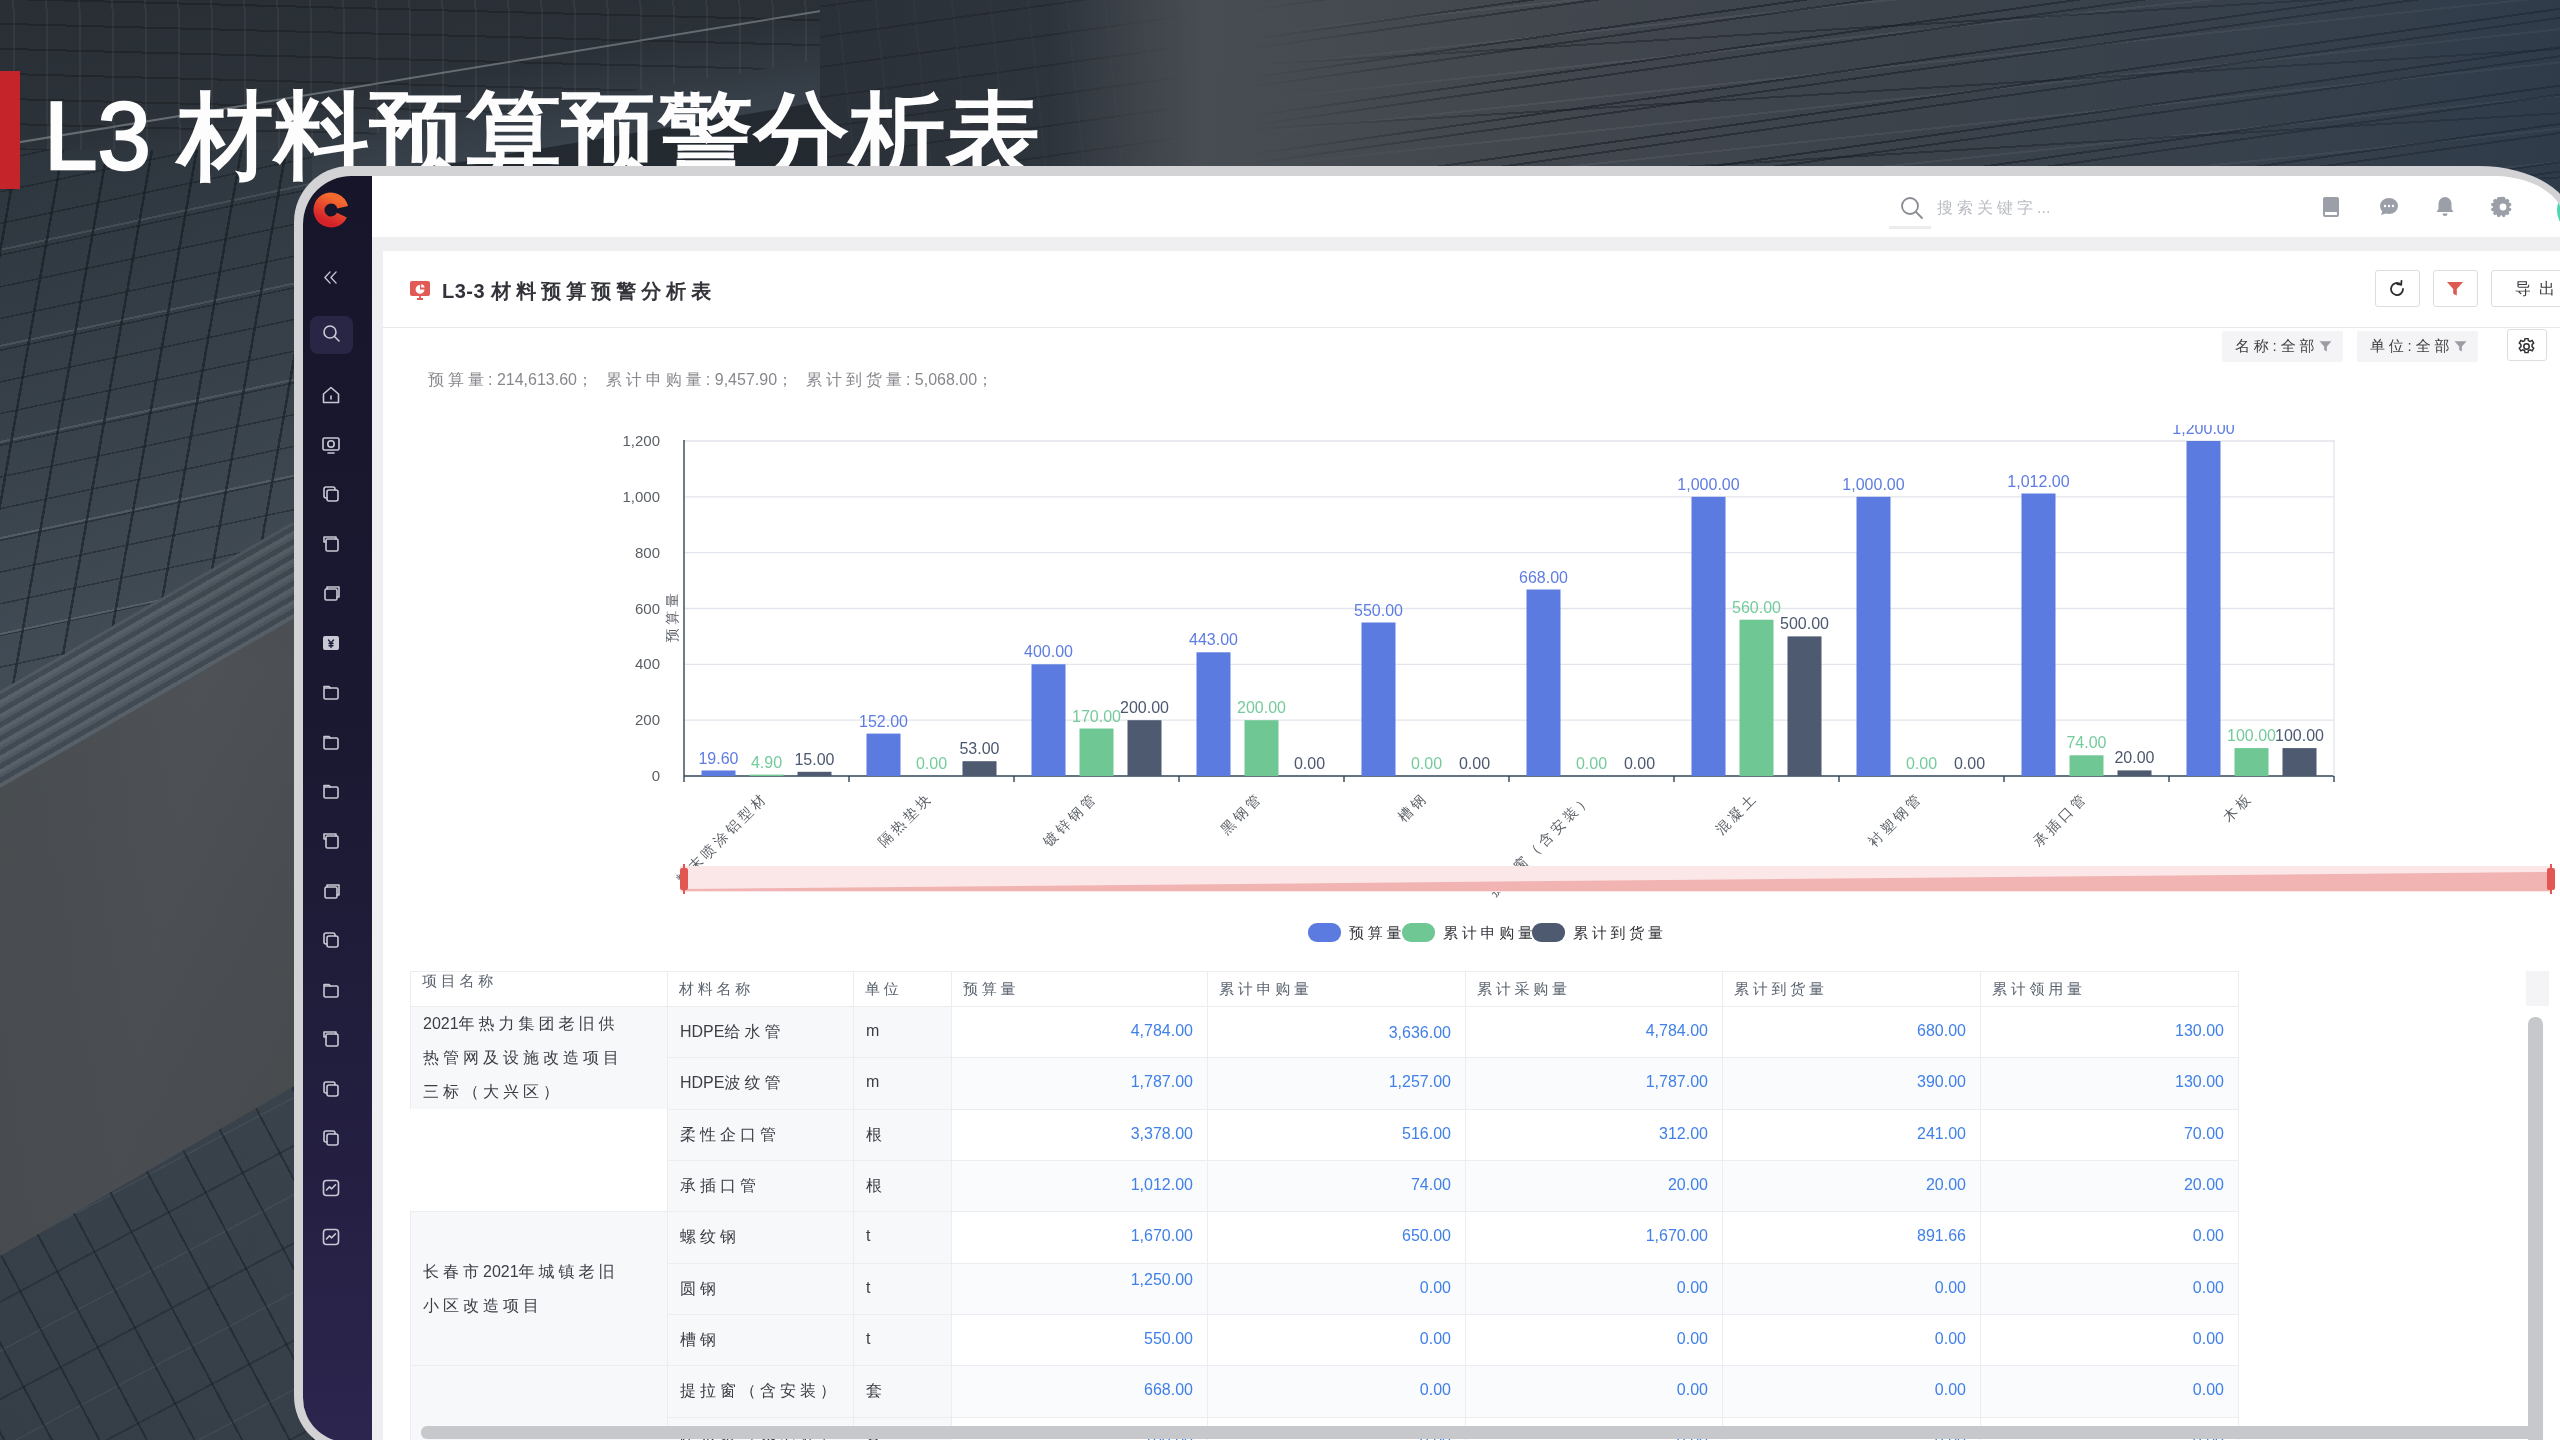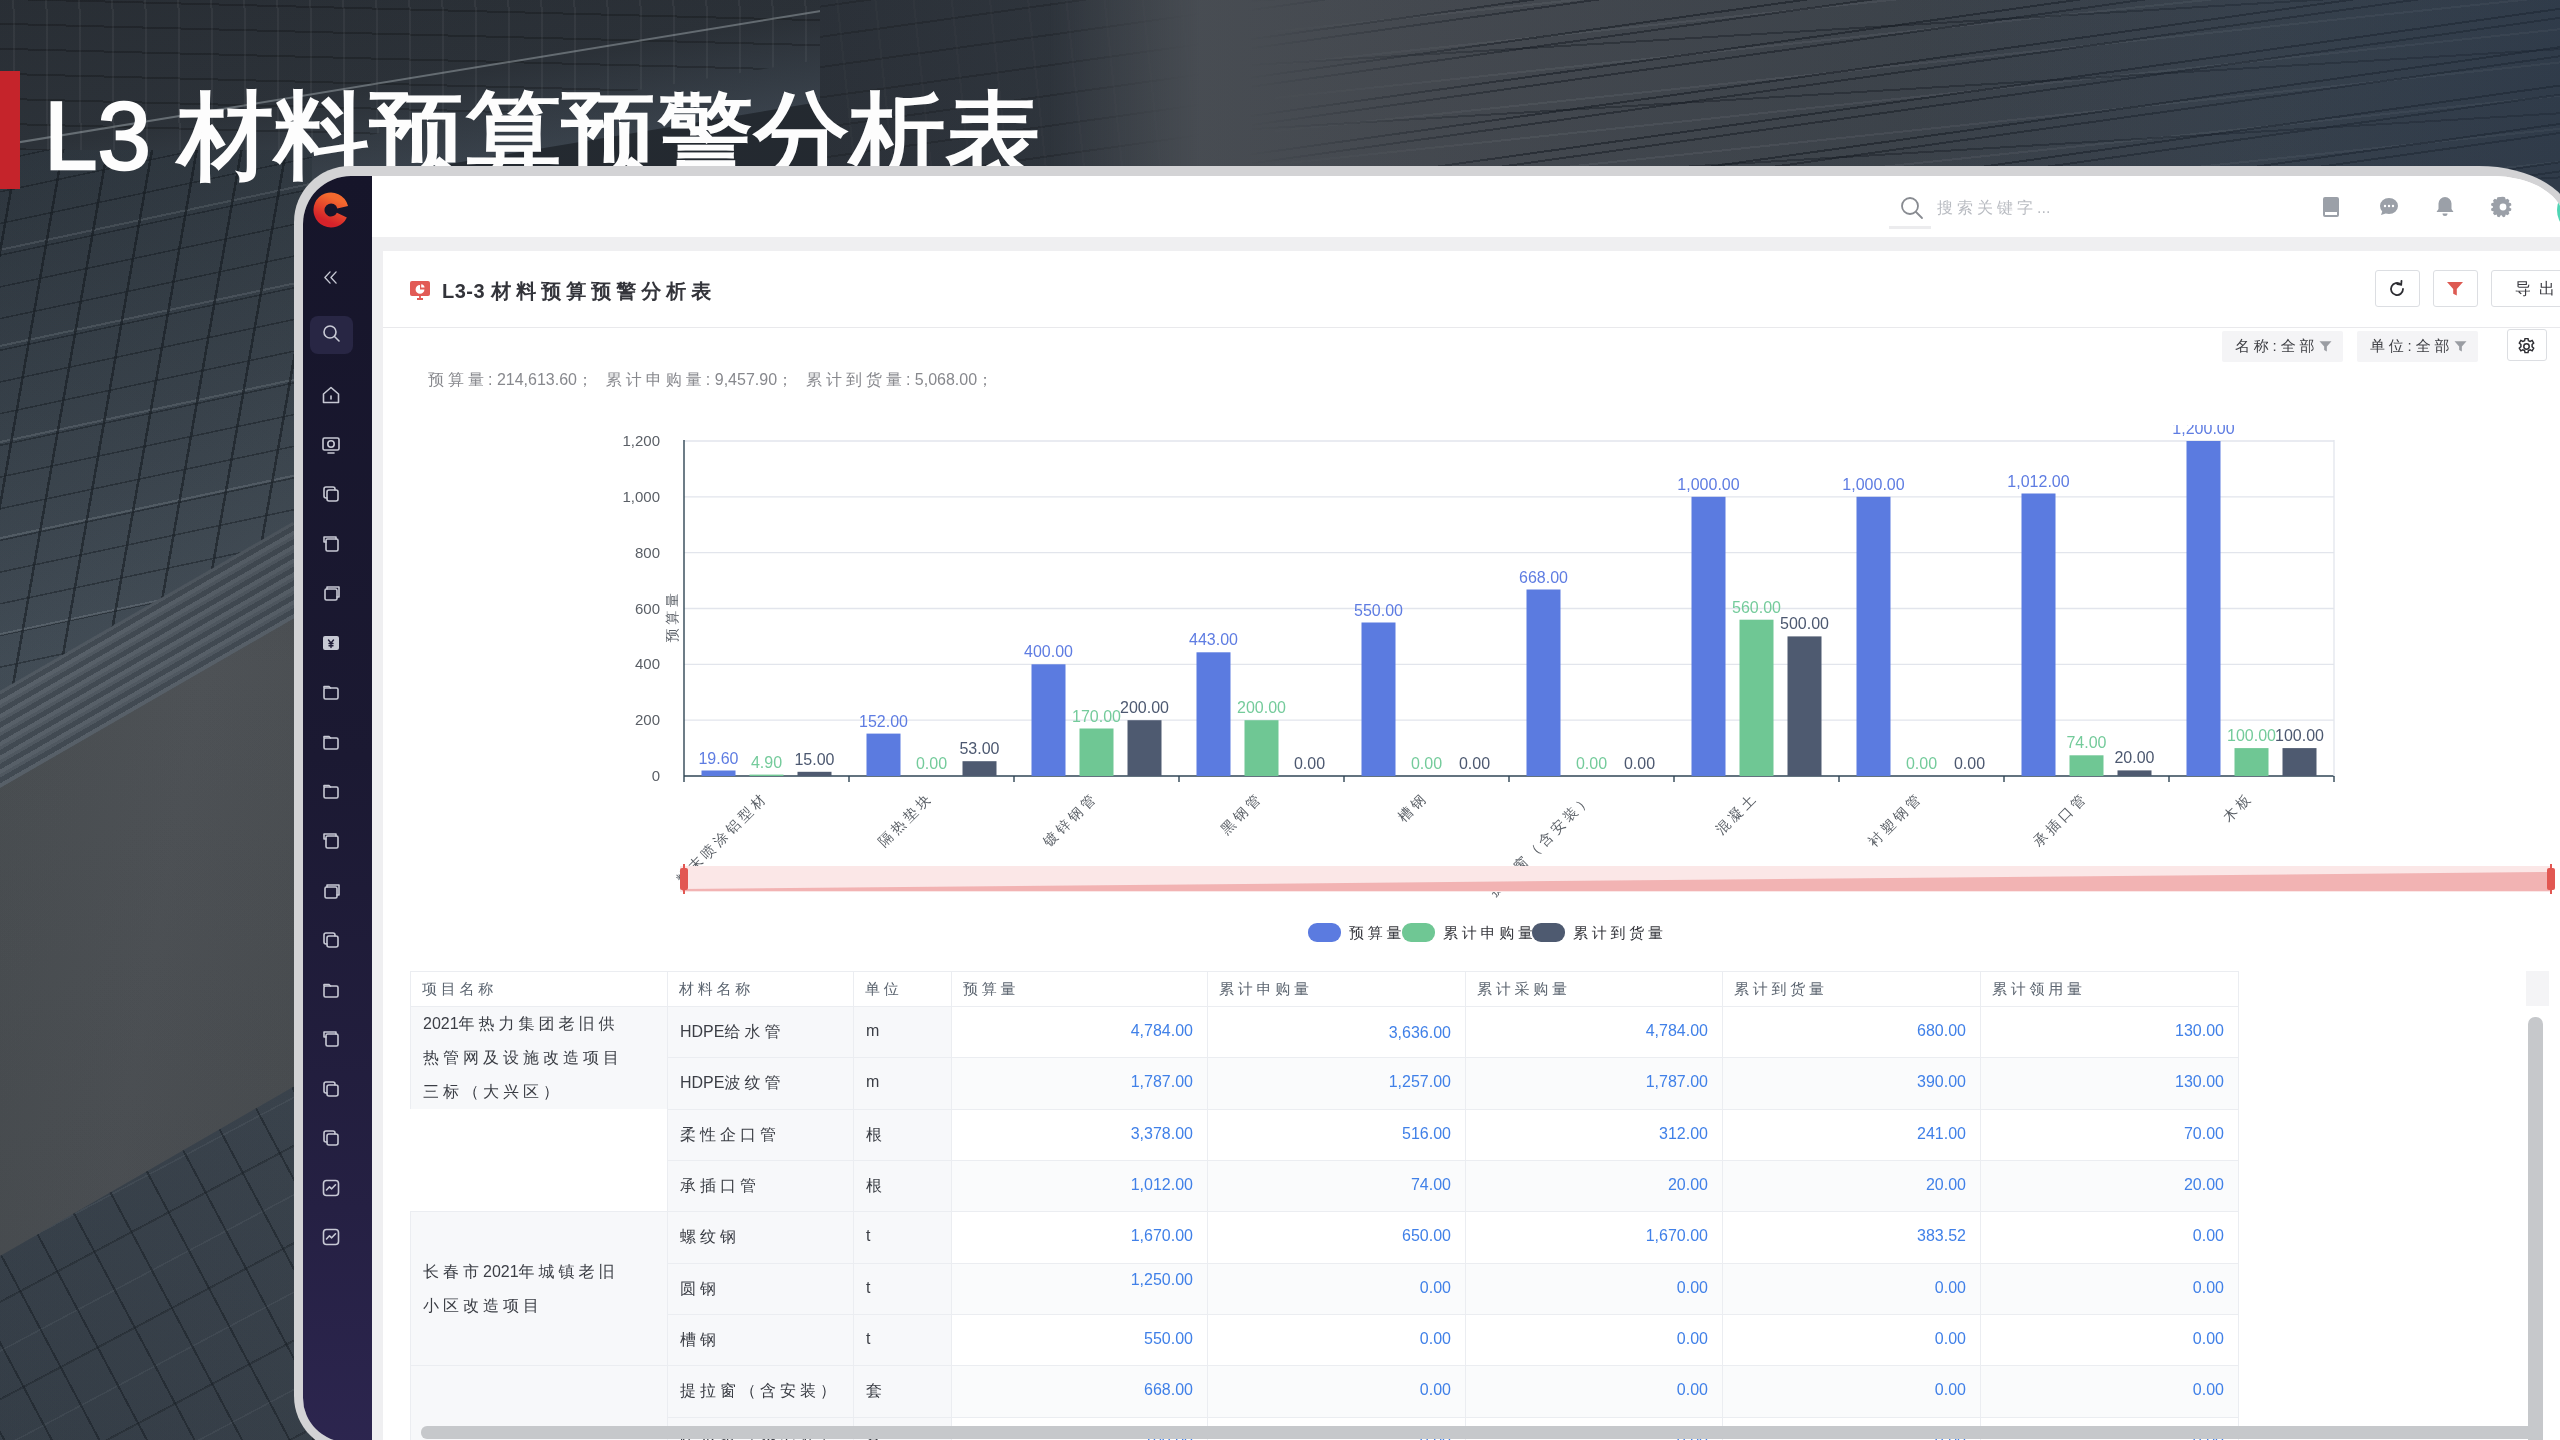--- a/index.html
+++ b/index.html
@@ -280,21 +280,21 @@
 <rect x="680" y="868" width="8" height="22" rx="2" fill="#e25752"></rect>
 <rect x="2547" y="868" width="8" height="22" rx="2" fill="#e25752"></rect>
 <rect x="1308" y="923" width="33" height="19" rx="9" fill="#5b7be0"></rect>
 <text x="1349" y="938" font-size="15" fill="#33343a"><tspan class="k">预算量</tspan></text>
 <rect x="1402" y="923" width="33" height="19" rx="9" fill="#6fc794"></rect>
 <text x="1443" y="938" font-size="15" fill="#33343a"><tspan class="k">累计申购量</tspan></text>
 <rect x="1532" y="923" width="33" height="19" rx="9" fill="#4e5a70"></rect>
 <text x="1573" y="938" font-size="15" fill="#33343a"><tspan class="k">累计到货量</tspan></text>
 </svg>
 <div class="abs" style="left:410px;top:971px;width:1829px;height:470px;overflow:hidden;font-size:16px">
-<div class="abs" style="left:0px;top:0;width:257px;height:35px;border-top:1px solid #ebedf1;border-left:1px solid #ebedf1;color:#5c6570;font-size:15px;padding:8px 0 0 11px"><span class="k">项目名称</span></div>
+<div class="abs" style="left:0px;top:0;width:257px;height:35px;border-top:1px solid #ebedf1;border-left:1px solid #ebedf1;color:#5c6570;font-size:15px;padding:0 0 0 11px"><span class="k">项目名称</span></div>
 <div class="abs" style="left:257px;top:0;width:186px;height:35px;border-top:1px solid #ebedf1;border-left:1px solid #ebedf1;color:#5c6570;font-size:15px;padding:8px 0 0 11px"><span class="k">材料名称</span></div>
 <div class="abs" style="left:443px;top:0;width:98px;height:35px;border-top:1px solid #ebedf1;border-left:1px solid #ebedf1;color:#5c6570;font-size:15px;padding:8px 0 0 11px"><span class="k">单位</span></div>
 <div class="abs" style="left:541px;top:0;width:256px;height:35px;border-top:1px solid #ebedf1;border-left:1px solid #ebedf1;color:#5c6570;font-size:15px;padding:8px 0 0 11px"><span class="k">预算量</span></div>
 <div class="abs" style="left:797px;top:0;width:258px;height:35px;border-top:1px solid #ebedf1;border-left:1px solid #ebedf1;color:#5c6570;font-size:15px;padding:8px 0 0 11px"><span class="k">累计申购量</span></div>
 <div class="abs" style="left:1055px;top:0;width:257px;height:35px;border-top:1px solid #ebedf1;border-left:1px solid #ebedf1;color:#5c6570;font-size:15px;padding:8px 0 0 11px"><span class="k">累计采购量</span></div>
 <div class="abs" style="left:1312px;top:0;width:258px;height:35px;border-top:1px solid #ebedf1;border-left:1px solid #ebedf1;color:#5c6570;font-size:15px;padding:8px 0 0 11px"><span class="k">累计到货量</span></div>
 <div class="abs" style="left:1570px;top:0;width:258px;height:35px;border-top:1px solid #ebedf1;border-left:1px solid #ebedf1;color:#5c6570;font-size:15px;padding:8px 0 0 11px"><span class="k">累计领用量</span></div>
 <div class="abs" style="left:1828px;top:0;width:1px;height:35px;background:#ebedf1"></div>
 <div class="abs" style="left:257px;top:35.0px;width:186px;height:51.4px;background:#f7f8fa;border-top:1px solid #ebedf1;border-left:1px solid #ebedf1;color:#3b3e45;padding:15px 0 0 12px">HDPE<span class="k">给水管</span></div>
 <div class="abs" style="left:443px;top:35.0px;width:98px;height:51.4px;background:#f7f8fa;border-top:1px solid #ebedf1;border-left:1px solid #ebedf1;color:#3b3e45;padding:15px 0 0 12px">m</div>
@@ -326,21 +326,21 @@
 <div class="abs" style="left:797px;top:189.1px;width:258px;height:51.4px;background:#fafbfc;border-top:1px solid #ebedf1;border-left:1px solid #ebedf1;color:#4080e8;text-align:right;padding:15px 14px 0 0">74.00</div>
 <div class="abs" style="left:1055px;top:189.1px;width:257px;height:51.4px;background:#fafbfc;border-top:1px solid #ebedf1;border-left:1px solid #ebedf1;color:#4080e8;text-align:right;padding:15px 14px 0 0">20.00</div>
 <div class="abs" style="left:1312px;top:189.1px;width:258px;height:51.4px;background:#fafbfc;border-top:1px solid #ebedf1;border-left:1px solid #ebedf1;color:#4080e8;text-align:right;padding:15px 14px 0 0">20.00</div>
 <div class="abs" style="left:1570px;top:189.1px;width:258px;height:51.4px;background:#fafbfc;border-top:1px solid #ebedf1;border-left:1px solid #ebedf1;color:#4080e8;text-align:right;padding:15px 14px 0 0">20.00</div>
 <div class="abs" style="left:1828px;top:189.1px;width:1px;height:51.4px;background:#ebedf1"></div>
 <div class="abs" style="left:257px;top:240.4px;width:186px;height:51.4px;background:#f7f8fa;border-top:1px solid #ebedf1;border-left:1px solid #ebedf1;color:#3b3e45;padding:15px 0 0 12px"><span class="k">螺纹钢</span></div>
 <div class="abs" style="left:443px;top:240.4px;width:98px;height:51.4px;background:#f7f8fa;border-top:1px solid #ebedf1;border-left:1px solid #ebedf1;color:#3b3e45;padding:15px 0 0 12px">t</div>
 <div class="abs" style="left:541px;top:240.4px;width:256px;height:51.4px;background:#fff;border-top:1px solid #ebedf1;border-left:1px solid #ebedf1;color:#4080e8;text-align:right;padding:15px 14px 0 0">1,670.00</div>
 <div class="abs" style="left:797px;top:240.4px;width:258px;height:51.4px;background:#fff;border-top:1px solid #ebedf1;border-left:1px solid #ebedf1;color:#4080e8;text-align:right;padding:15px 14px 0 0">650.00</div>
 <div class="abs" style="left:1055px;top:240.4px;width:257px;height:51.4px;background:#fff;border-top:1px solid #ebedf1;border-left:1px solid #ebedf1;color:#4080e8;text-align:right;padding:15px 14px 0 0">1,670.00</div>
-<div class="abs" style="left:1312px;top:240.4px;width:258px;height:51.4px;background:#fff;border-top:1px solid #ebedf1;border-left:1px solid #ebedf1;color:#4080e8;text-align:right;padding:15px 14px 0 0">383.52</div>
+<div class="abs" style="left:1312px;top:240.4px;width:258px;height:51.4px;background:#fff;border-top:1px solid #ebedf1;border-left:1px solid #ebedf1;color:#4080e8;text-align:right;padding:15px 14px 0 0">891.66</div>
 <div class="abs" style="left:1570px;top:240.4px;width:258px;height:51.4px;background:#fff;border-top:1px solid #ebedf1;border-left:1px solid #ebedf1;color:#4080e8;text-align:right;padding:15px 14px 0 0">0.00</div>
 <div class="abs" style="left:1828px;top:240.4px;width:1px;height:51.4px;background:#ebedf1"></div>
 <div class="abs" style="left:257px;top:291.8px;width:186px;height:51.4px;background:#f7f8fa;border-top:1px solid #ebedf1;border-left:1px solid #ebedf1;color:#3b3e45;padding:15px 0 0 12px"><span class="k">圆钢</span></div>
 <div class="abs" style="left:443px;top:291.8px;width:98px;height:51.4px;background:#f7f8fa;border-top:1px solid #ebedf1;border-left:1px solid #ebedf1;color:#3b3e45;padding:15px 0 0 12px">t</div>
 <div class="abs" style="left:541px;top:291.8px;width:256px;height:51.4px;background:#fafbfc;border-top:1px solid #ebedf1;border-left:1px solid #ebedf1;color:#4080e8;text-align:right;padding:7px 14px 0 0">1,250.00</div>
 <div class="abs" style="left:797px;top:291.8px;width:258px;height:51.4px;background:#fafbfc;border-top:1px solid #ebedf1;border-left:1px solid #ebedf1;color:#4080e8;text-align:right;padding:15px 14px 0 0">0.00</div>
 <div class="abs" style="left:1055px;top:291.8px;width:257px;height:51.4px;background:#fafbfc;border-top:1px solid #ebedf1;border-left:1px solid #ebedf1;color:#4080e8;text-align:right;padding:15px 14px 0 0">0.00</div>
 <div class="abs" style="left:1312px;top:291.8px;width:258px;height:51.4px;background:#fafbfc;border-top:1px solid #ebedf1;border-left:1px solid #ebedf1;color:#4080e8;text-align:right;padding:15px 14px 0 0">0.00</div>
 <div class="abs" style="left:1570px;top:291.8px;width:258px;height:51.4px;background:#fafbfc;border-top:1px solid #ebedf1;border-left:1px solid #ebedf1;color:#4080e8;text-align:right;padding:15px 14px 0 0">0.00</div>
 <div class="abs" style="left:1828px;top:291.8px;width:1px;height:51.4px;background:#ebedf1"></div>

